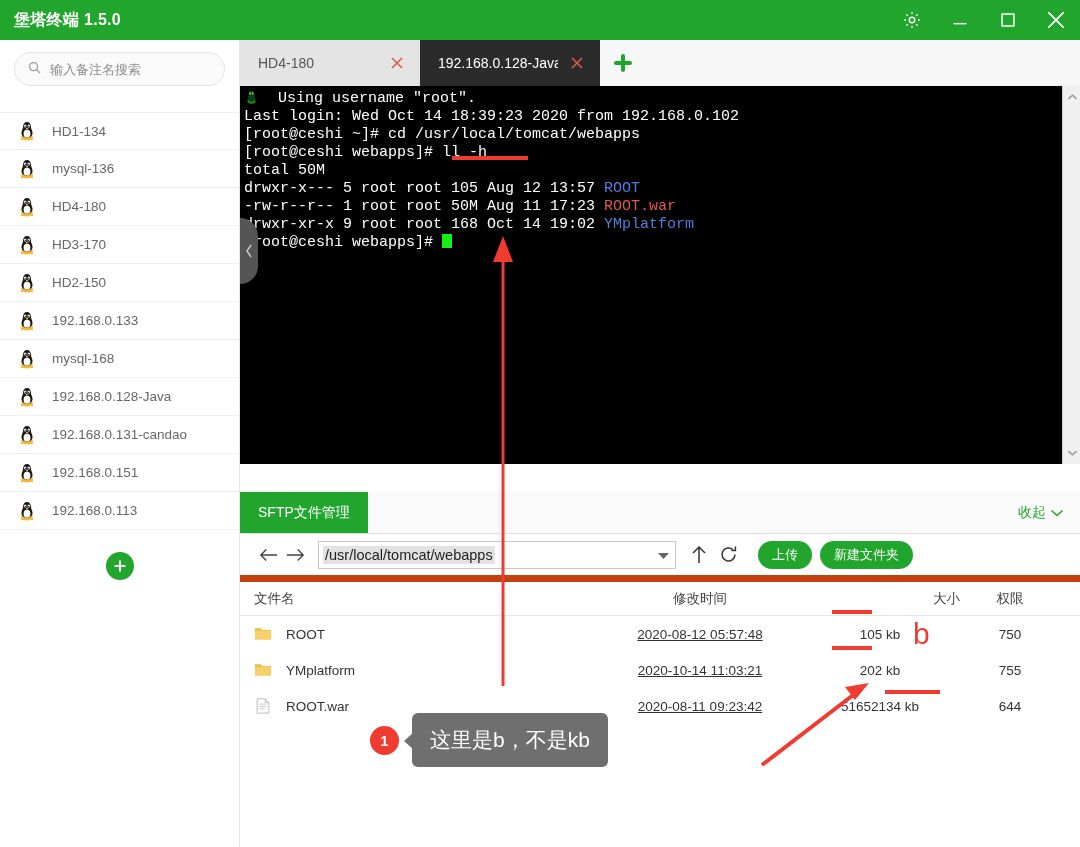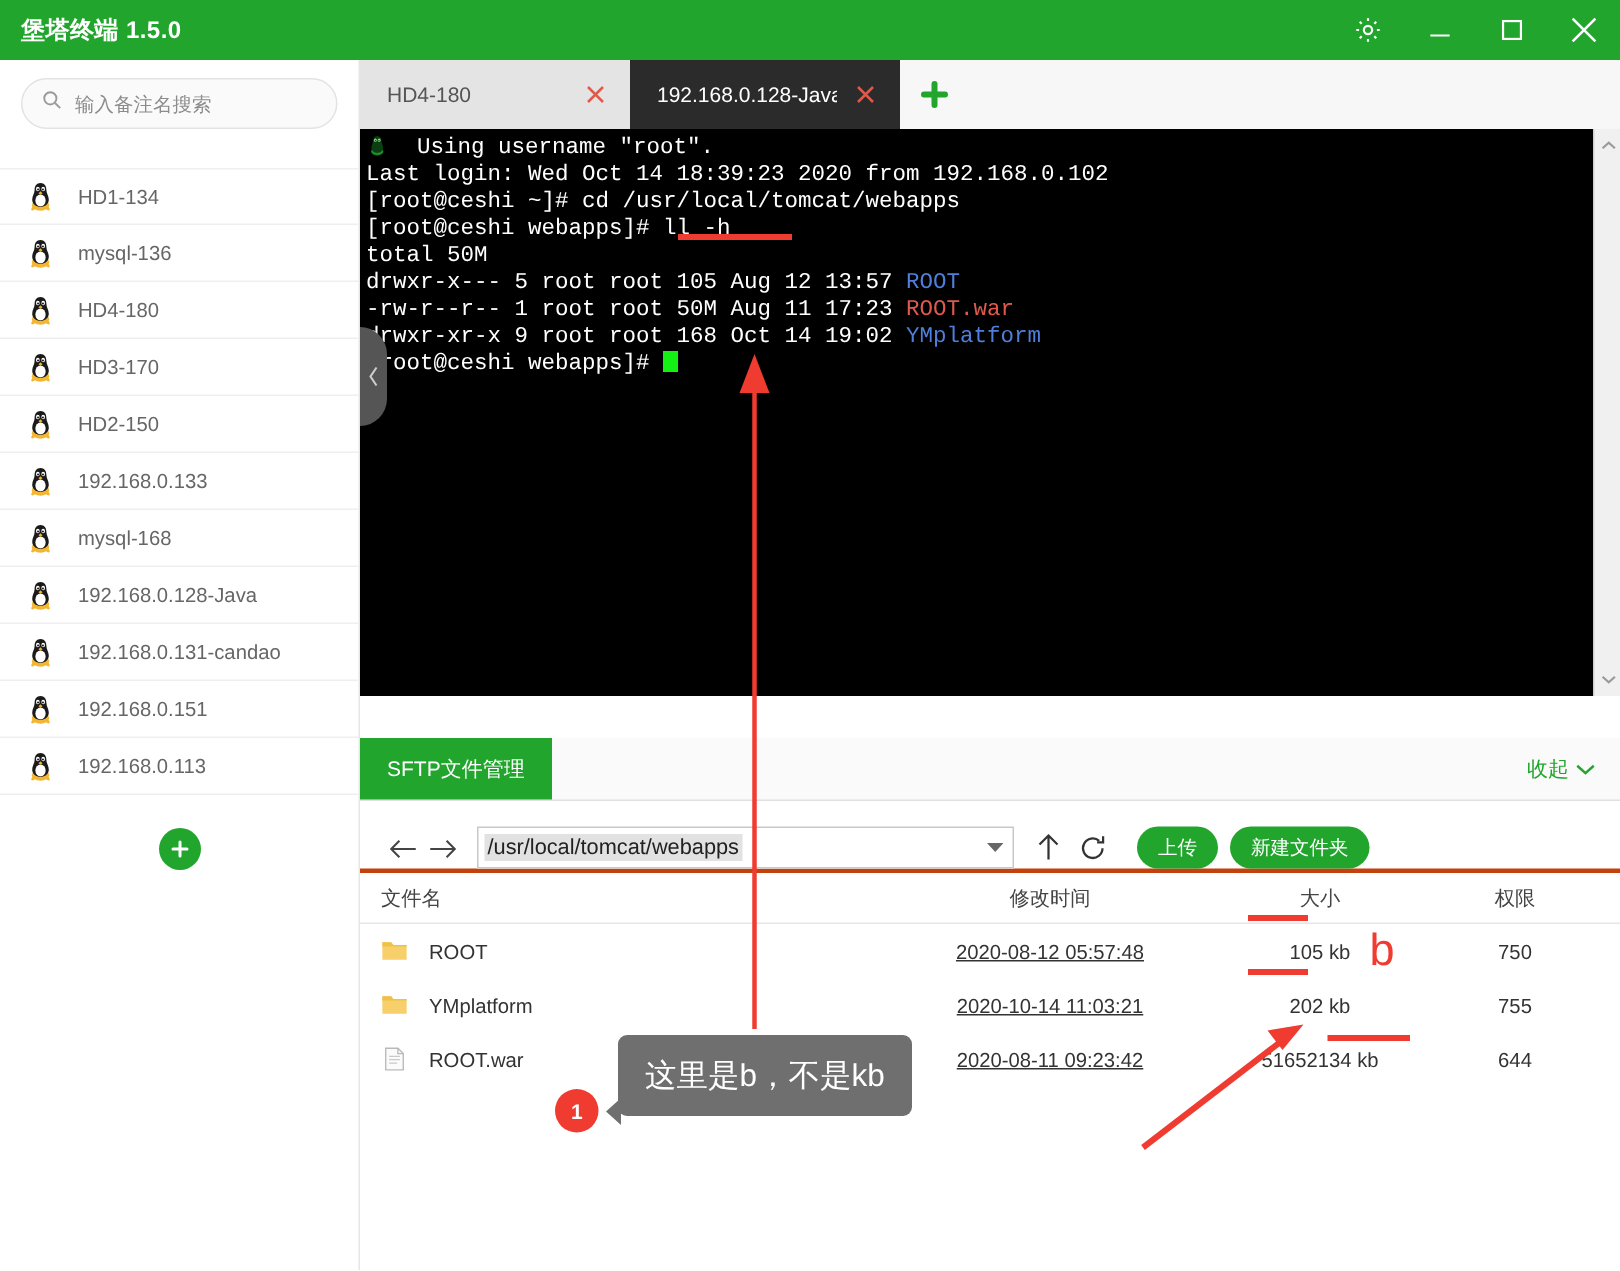--- a/index.html
+++ b/index.html
@@ -140,22 +140,22 @@
   }
   .sftp-tab {
     background:#21a52c; color:#fff; font-size:14px;
     display:flex; align-items:center; padding:0 18px; cursor:pointer;
   }
   .sftp-collapse {
     margin-left:auto; display:flex; align-items:center; gap:4px;
     color:#21a52c; font-size:14px; padding-right:16px; cursor:pointer;
   }
   .sftp-toolbar {
-    height:48px; display:flex; align-items:flex-end; padding:0 16px;
-    border-bottom:3px solid #c2410c;
+    height:48px; display:flex; align-items:center; padding:0 16px;
+    border-bottom:7px solid #c2410c;
   }
   .nav-btn {
     width:26px; height:26px; display:flex; align-items:center; justify-content:center;
     cursor:pointer; color:#444;
   }
   .path-combo {
     position:relative; margin-left:10px; width:358px; height:28px;
     border:1px solid #c8c8c8; background:#fff;
     display:flex; align-items:center; padding:0 22px 0 4px;
   }
@@ -176,37 +176,37 @@
     height:28px; padding:0 14px; cursor:pointer; margin-left:8px;
   }
   .grn-btn.first { margin-left:14px; }
 
   .file-head {
     height:34px; display:flex; align-items:center;
     border-bottom:1px solid #e6e6e6; font-size:13.5px; color:#444;
   }
   .col-name { width:360px; padding-left:14px; }
   .col-time { width:200px; text-align:center; }
-  .col-size { width:160px; text-align:center; }
+  .col-size { width:160px; text-align:right; }
   .col-perm { width:100px; text-align:center; }
 
   .file-row {
     height:36px; display:flex; align-items:center;
     font-size:13.5px; color:#333; cursor:pointer;
   }
   .fr-name { width:360px; padding-left:14px; display:flex; align-items:center; }
   .fr-time { width:200px; text-align:center;text-decoration:underline; }
   .fr-size { width:160px; text-align:center; }
   .fr-perm { width:100px; text-align:center; }
   .ficon { width:18px; height:18px; margin-right:14px; flex:0 0 auto; }
 
   
   .anno { position:absolute; pointer-events:none; }
   .callout {
-    position:absolute; left:412px; top:690px;
+    position:absolute; left:412px; top:713px;
     background:#6f6f6f; border-radius:6px; height:54px;
     display:flex; align-items:center; padding:0 18px;
   }
   .callout-text { color:#fff; font-size:21px; white-space:nowrap; }
   .callout-tail {
     position:absolute; left:404px; top:732px;
     width:0; height:0;
     border-top:9px solid transparent;
     border-bottom:9px solid transparent;
     border-right:10px solid #6f6f6f;

